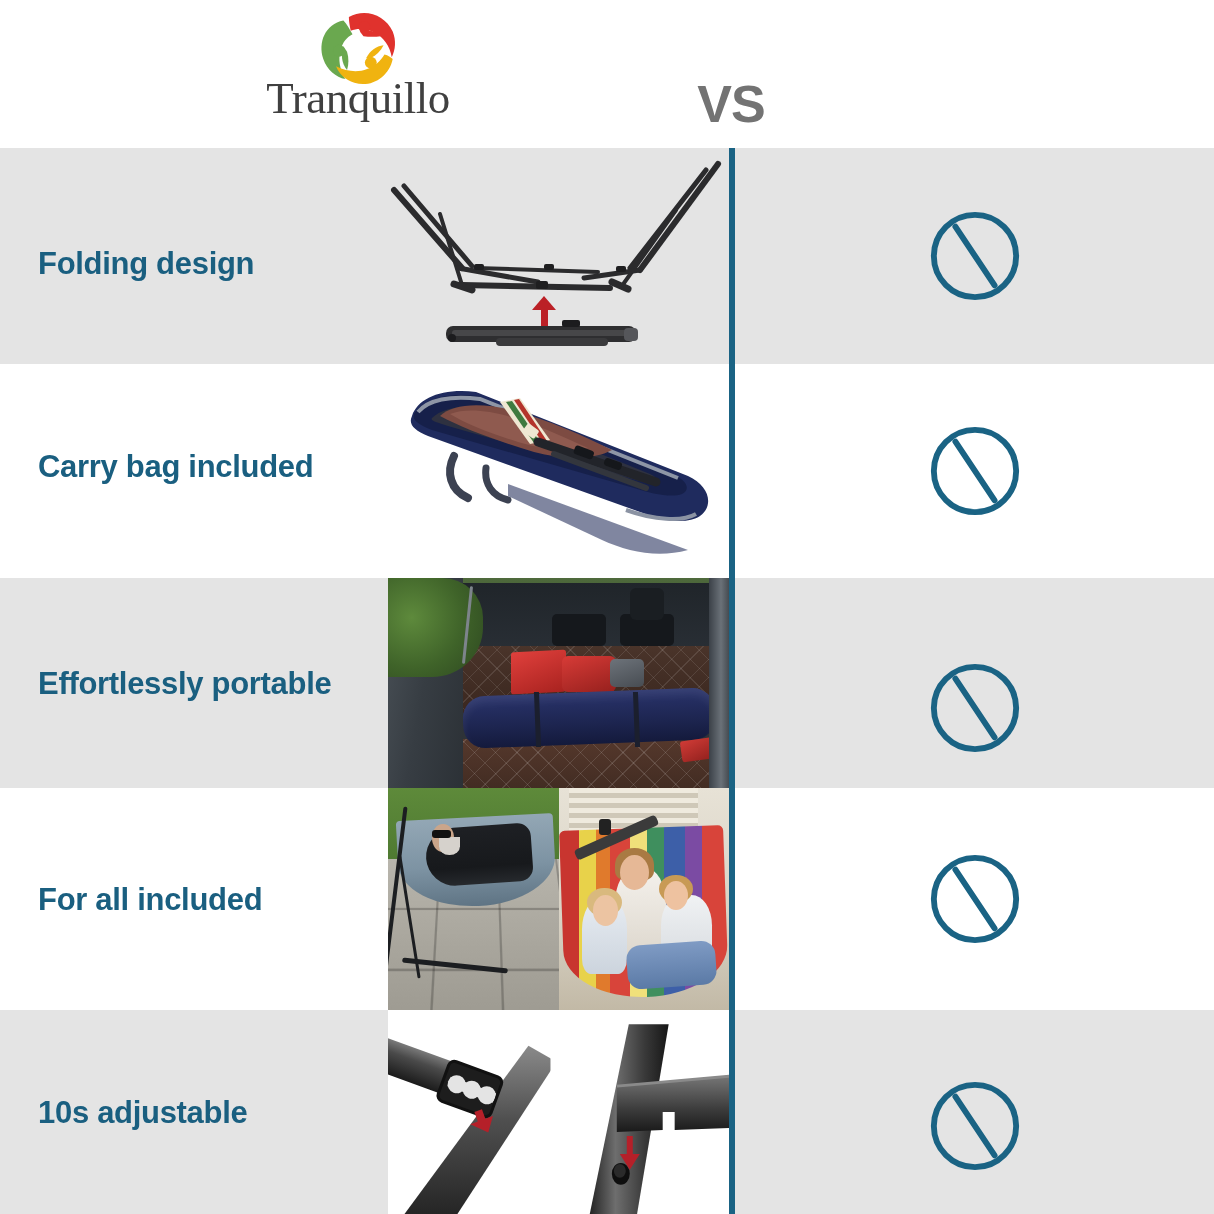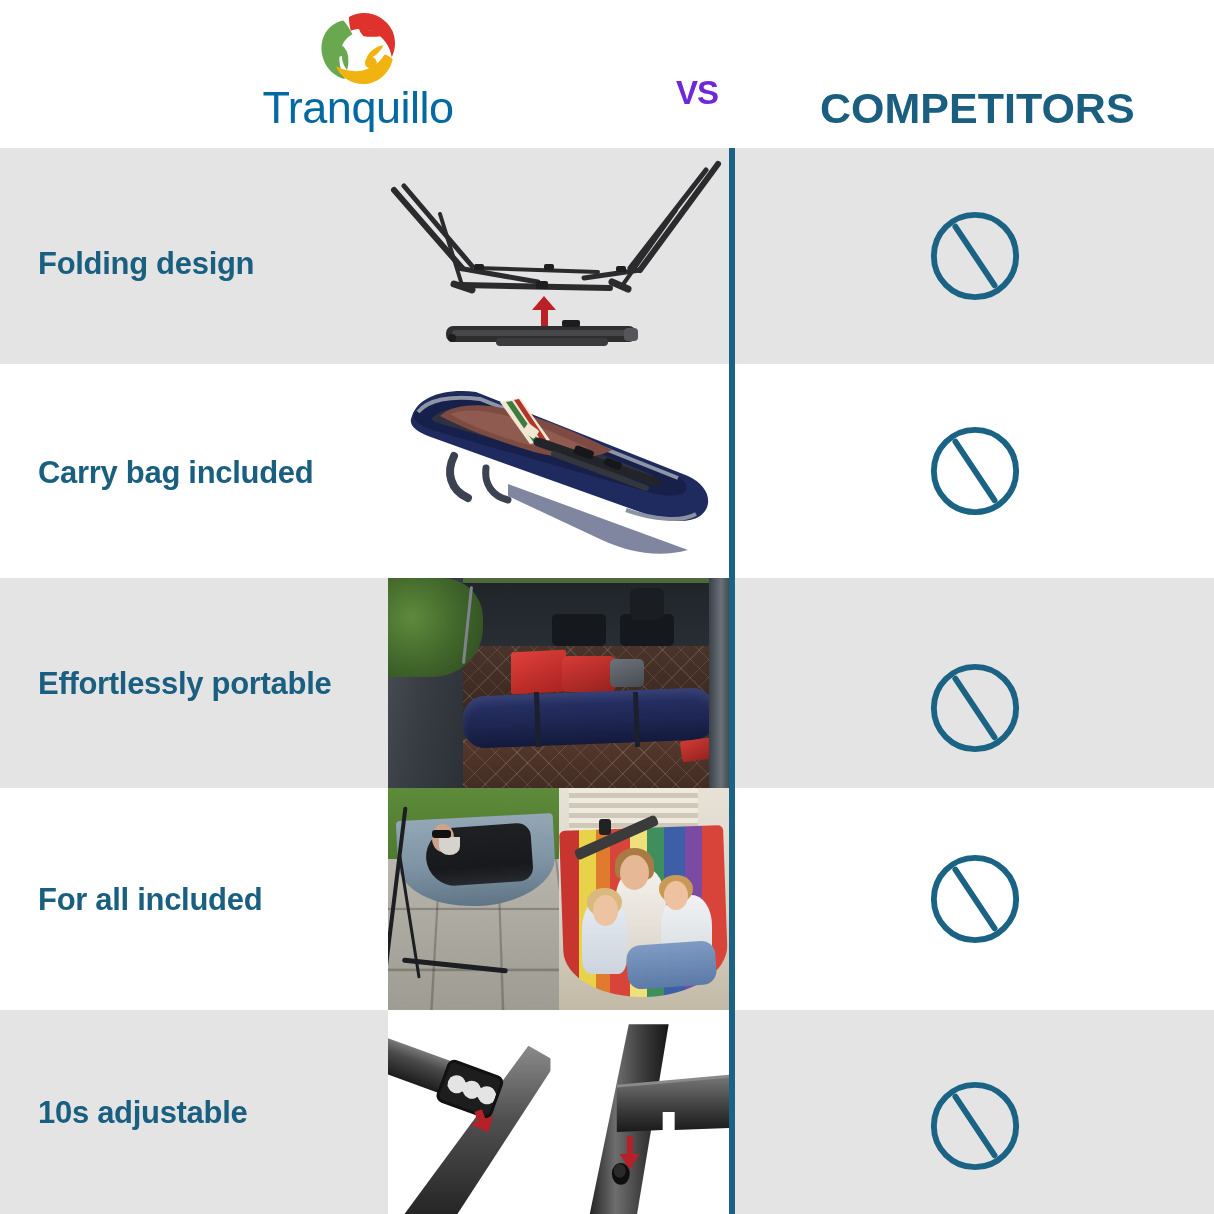--- a/index.html
+++ b/index.html
@@ -10,27 +10,27 @@
     overflow:hidden;
     position:relative;
   }
   .page{position:relative;width:1214px;height:1214px;}
 
   
   .header{position:absolute;left:0;top:0;width:1214px;height:148px;background:#fff;}
   .brand{position:absolute;left:228px;top:2px;width:260px;height:142px;}
   .brand-mark{position:absolute;left:84px;top:4px;width:92px;height:84px;}
   .brand-name{
-    position:absolute;left:0;top:80px;width:260px;text-align:center;
-    font-size:45px;letter-spacing:-0.5px;color:#0369a1;
-    font-family:Liberation Sans, sans-serif;font-weight:400;
+    position:absolute;left:0;top:70px;width:260px;text-align:center;
+    font-size:45px;letter-spacing:-0.5px;color:#404040;
+    font-family:Liberation Serif, serif;font-weight:400;
   }
   .vs{
-    position:absolute;left:676px;top:74px;width:110px;
-    font-size:33px;font-weight:bold;color:#6d28d9;letter-spacing:-1px;
+    position:absolute;left:676px;top:74px;width:110px;text-align:center;
+    font-size:52px;font-weight:bold;color:#737373;letter-spacing:-1px;
   }
   .competitors{
     position:absolute;left:820px;top:84px;width:360px;text-align:left;
     font-size:43px;font-weight:bold;color:#1a5f80;letter-spacing:0px;
   }
 
   
   .divider{position:absolute;left:729px;top:148px;width:6px;height:1066px;background:#1a6384;z-index:40;}
 
   
@@ -197,21 +197,20 @@
 
           <path d="M88 58 C84 78 64 90 46 84 C36 81 29 74 26 66 C38 72 50 73 60 69 C68 66 75 60 79 53 C83 54 86 56 88 58 Z" fill="#f0b310"></path>
           <circle cx="64" cy="62" r="6.5" fill="#f0b310"></circle>
           <path d="M59 57 C63 49 70 44 78 43 C75 49 70 54 64 57 Z" fill="#f0b310"></path>
         </svg>
       </div>
       <div class="brand-name">Tranquillo</div>
     </div>
 
     <div class="vs">VS</div>
-    <div class="competitors">COMPETITORS</div>
   </div>
 
   <div class="row shade r1">
     <div class="label" style="top:98px">Folding design</div>
 
     <div class="media">
       <div class="art stand-bg">
         <svg viewBox="0 0 341 216" class="svgfill" aria-hidden="true">
           <g stroke="#2b2b2d" fill="none" stroke-linecap="round">
 
@@ -256,21 +255,21 @@
       <div class="nosign">
         <svg viewBox="0 0 100 100" width="98" height="98" aria-hidden="true">
           <circle cx="50" cy="50" r="42" fill="none" stroke="#1a6384" stroke-width="6"></circle>
           <line x1="30" y1="20" x2="70" y2="80" stroke="#1a6384" stroke-width="6" stroke-linecap="round"></line>
         </svg>
       </div>
     </div>
   </div>
 
   <div class="row plain r2">
-    <div class="label" style="top:91px">Carry bag included</div>
+    <div class="label" style="top:85px">Carry bag included</div>
 
     <div class="media">
       <div class="art bag-bg">
         <svg viewBox="0 0 341 214" class="svgfill" aria-hidden="true">
 
           <path d="M24 52 C30 34 54 24 88 28 L300 112 C322 122 326 142 312 152 C300 160 276 158 252 148 L40 72 C26 66 20 60 24 52 Z" fill="#1f2b5e"></path>
 
           <path d="M26 50 C34 36 58 28 90 32 L288 112 C300 118 302 126 294 130 C284 134 264 130 246 124 L44 66 C30 60 24 56 26 50 Z" fill="#16204a"></path>
 
           <path d="M30 48 C40 36 62 31 92 35 L290 114" stroke="#8e96a6" stroke-width="4" fill="none"></path>

